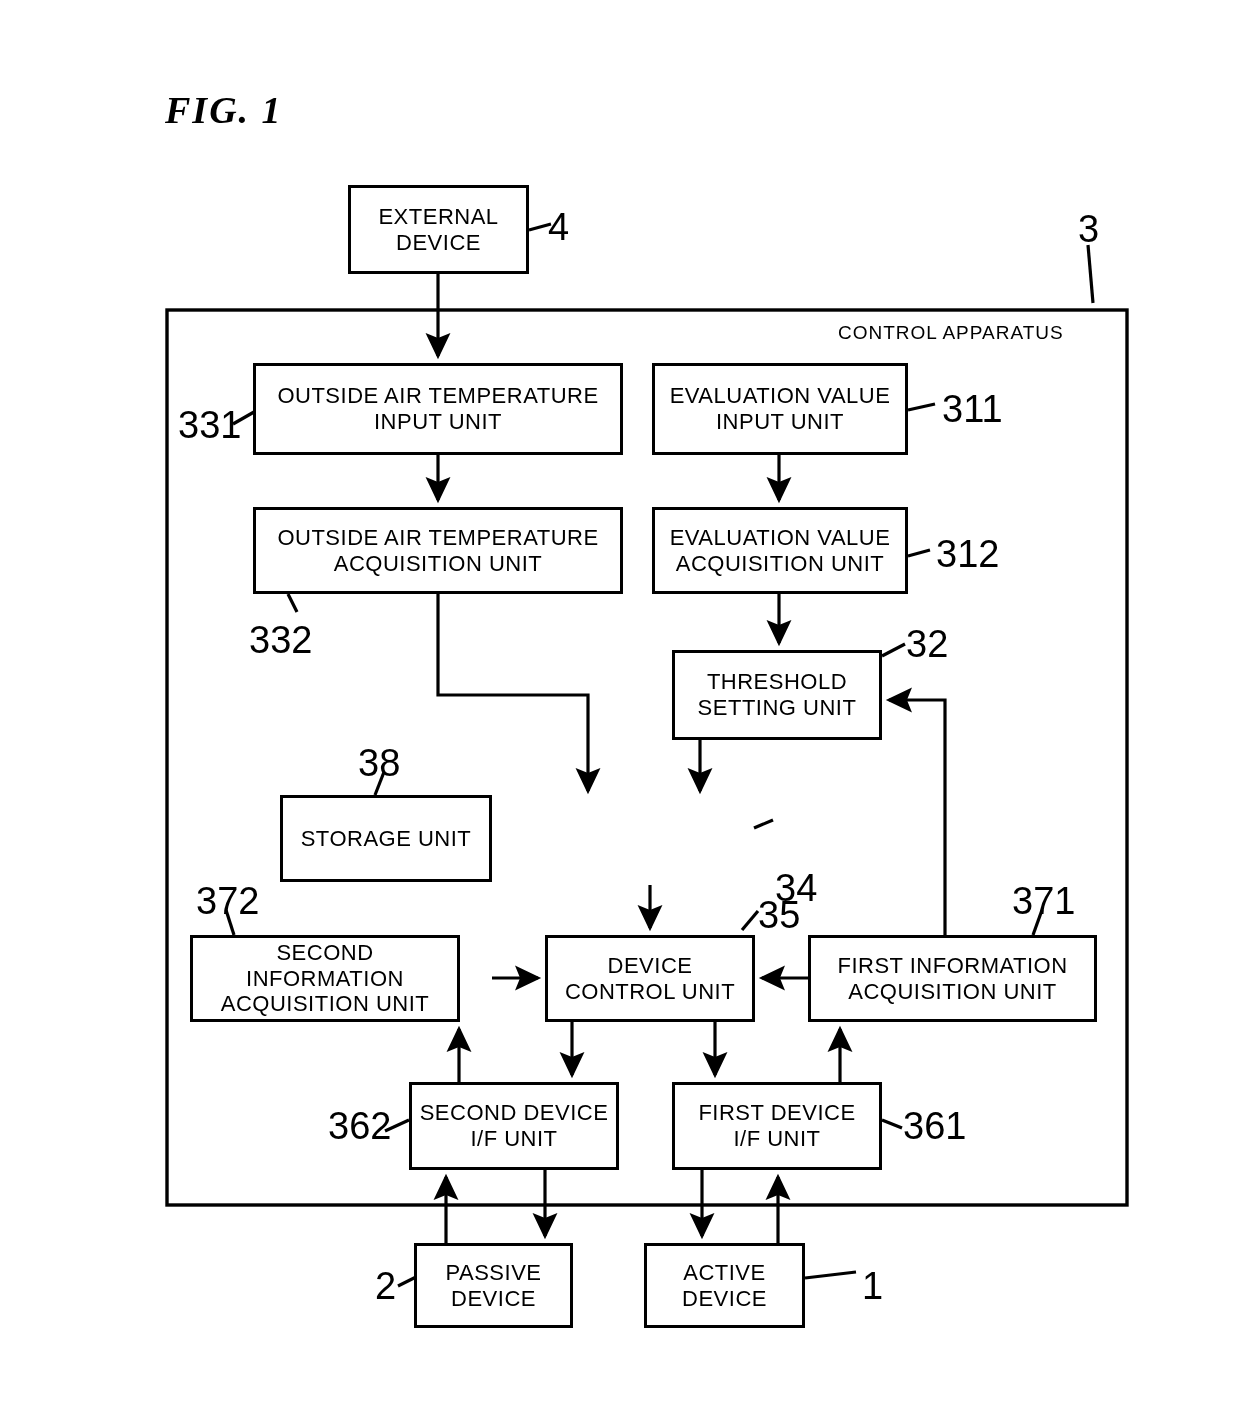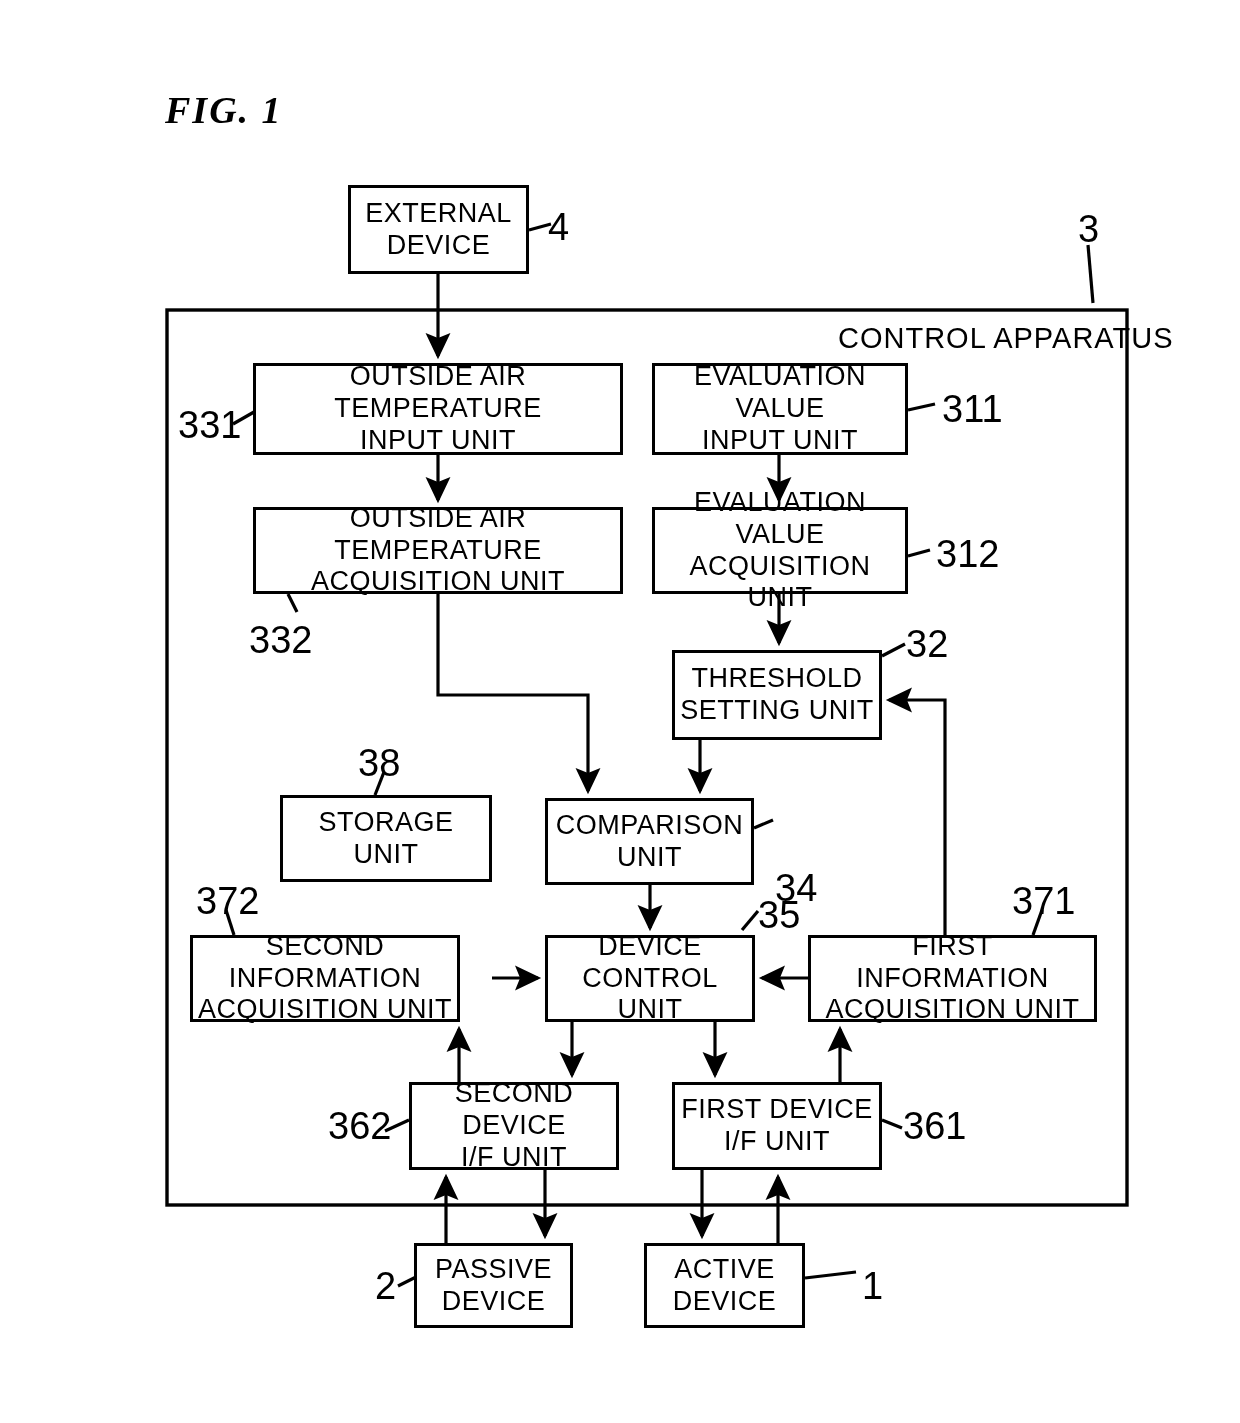--- a/index.html
+++ b/index.html
@@ -38,38 +38,38 @@
     background: #fff;
     box-sizing: border-box;
     display: flex;
     align-items: center;
     justify-content: center;
     text-align: center;
     color: #000;
   }
   .node-label {
     font-family: "Liberation Sans", sans-serif;
-    font-size: 27px;
+    font-size: 22px;
     line-height: 1.18;
     letter-spacing: 0.5px;
     white-space: pre-line;
     padding: 0 4px;
   }
   .ref {
     position: absolute;
     font-family: "Liberation Sans", sans-serif;
     font-size: 38px;
     color: #000;
     white-space: nowrap;
     letter-spacing: 0px;
   }
   .caption {
     position: absolute;
     font-family: "Liberation Sans", sans-serif;
-    font-size: 29px;
+    font-size: 19px;
     color: #000;
     white-space: nowrap;
     letter-spacing: 1px;
   }
 </style>
 </head>
 <body>
 
 <div id="page">
 
@@ -169,24 +169,20 @@
 
   <div class="node" style="left:672px; top:650px; width:210px; height:90px;">
     <span class="node-label">THRESHOLD
 SETTING UNIT</span>
   </div>
 
   <div class="node" style="left:280px; top:795px; width:212px; height:87px;">
     <span class="node-label">STORAGE UNIT</span>
   </div>
 
-  <div class="node" style="left:545px; top:798px; width:209px; height:87px;">
-    <span class="node-label">COMPARISON
-UNIT</span>
-  </div>
 
   <div class="node" style="left:190px; top:935px; width:270px; height:87px;">
     <span class="node-label">SECOND INFORMATION
 ACQUISITION UNIT</span>
   </div>
 
   <div class="node" style="left:545px; top:935px; width:210px; height:87px;">
     <span class="node-label">DEVICE
 CONTROL UNIT</span>
   </div>

